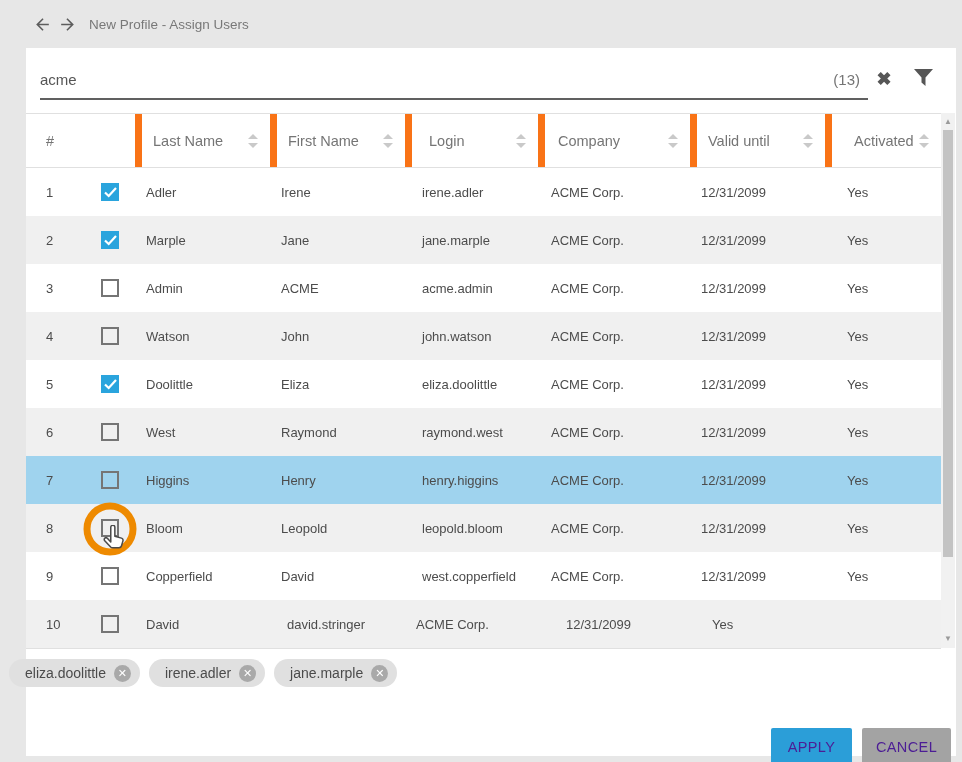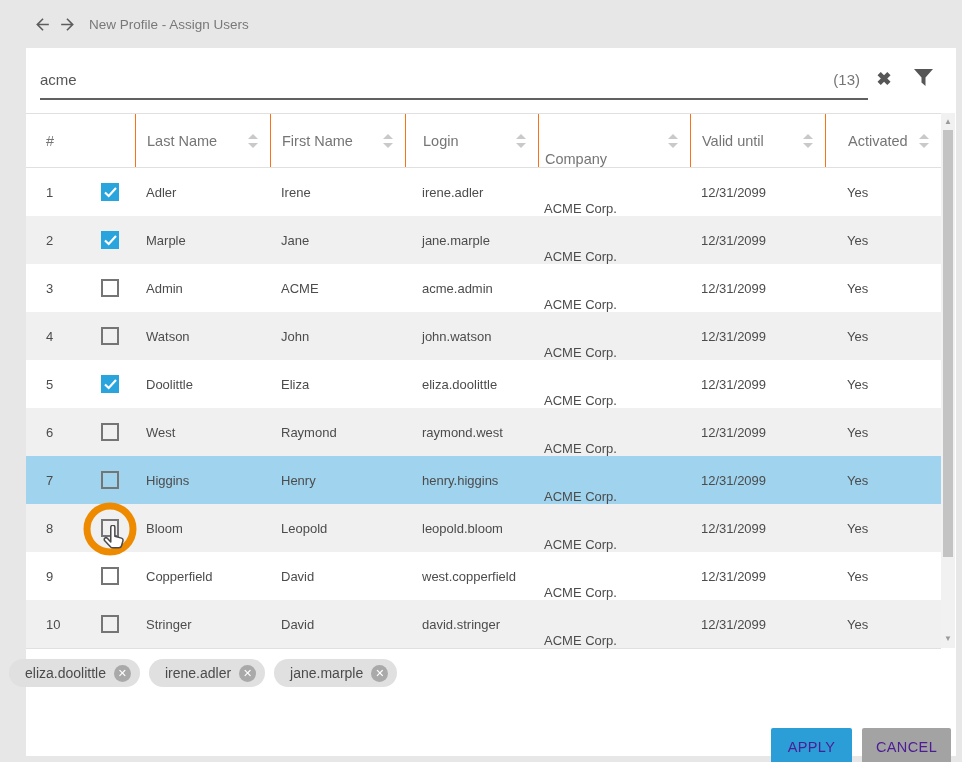--- a/index.html
+++ b/index.html
@@ -27,32 +27,32 @@
   .result-count { font-size:15px; color:#757575; margin-right:8px; white-space:nowrap; }
   .clear-btn { position:absolute; left:847px; top:20px; width:22px; height:22px; cursor:pointer;
                color:#565656; font-size:18px; font-weight:bold; line-height:22px; text-align:center; }
   .funnel-btn { position:absolute; left:888px; top:21px; width:20px; height:18px; cursor:pointer; }
   .funnel-btn svg { fill:#565656; }
 
   
   .table { position:absolute; left:0; top:65px; width:915px; }
   .thead { display:flex; height:55px; border-top:1px solid #e0e0e0; border-bottom:1px solid #e0e0e0; }
   .th { position:relative; display:flex; align-items:center; font-size:14.5px; color:#757575; }
-  .th + .th { border-left:1px solid #f97316; }
+  .th + .th { border-left:7px solid #f97316; }
   .sort-icon { position:absolute; right:12px; top:50%; transform:translateY(-50%); line-height:0; }
   .tbody { border-bottom:1px solid #e0e0e0; }
   .tr { display:flex; height:48px; background:#ffffff; }
   .tr.alt { background:#f0f0f0; }
   .tr.hl { background:#9fd3ee; }
   .td { display:flex; align-items:center; font-size:13px; color:#4c4c4c; overflow:hidden; white-space:nowrap; }
   .c0 { width:109px; padding-left:20px; position:relative; }
   .c1 { width:135px; padding-left:11px; }
   .c2 { width:135px; padding-left:11px; }
   .c3 { width:133px; padding-left:17px; }
-  .c4 { width:152px; padding-left:6px;align-items:flex-end; }
+  .c4 { width:152px; padding-left:13px; }
   .c5 { width:135px; padding-left:11px; }
   .c6 { width:116px; padding-left:22px; }
   .th.c0 { padding-left:20px; }
 
   .checkbox { position:absolute; left:75px; top:50%; transform:translateY(-50%);
               width:18px; height:18px; border:2px solid #757575; background:transparent;
               cursor:pointer; display:flex; align-items:center; justify-content:center; }
   .checkbox.checked { border-color:#2aa4dd; background:#2aa4dd; }
 
   
@@ -282,21 +282,20 @@
             <div class="td c3">west.copperfield</div>
             <div class="td c4">ACME Corp.</div>
             <div class="td c5">12/31/2099</div>
             <div class="td c6">Yes</div>
           </div>
           <div class="tr alt">
             <div class="td c0">
               <span>10</span>
               <span class="checkbox"></span>
             </div>
-            <div class="td c1">Stringer</div>
             <div class="td c2">David</div>
             <div class="td c3">david.stringer</div>
             <div class="td c4">ACME Corp.</div>
             <div class="td c5">12/31/2099</div>
             <div class="td c6">Yes</div>
           </div>
         </div>
     </div>
 
     <div class="scrollbar">

